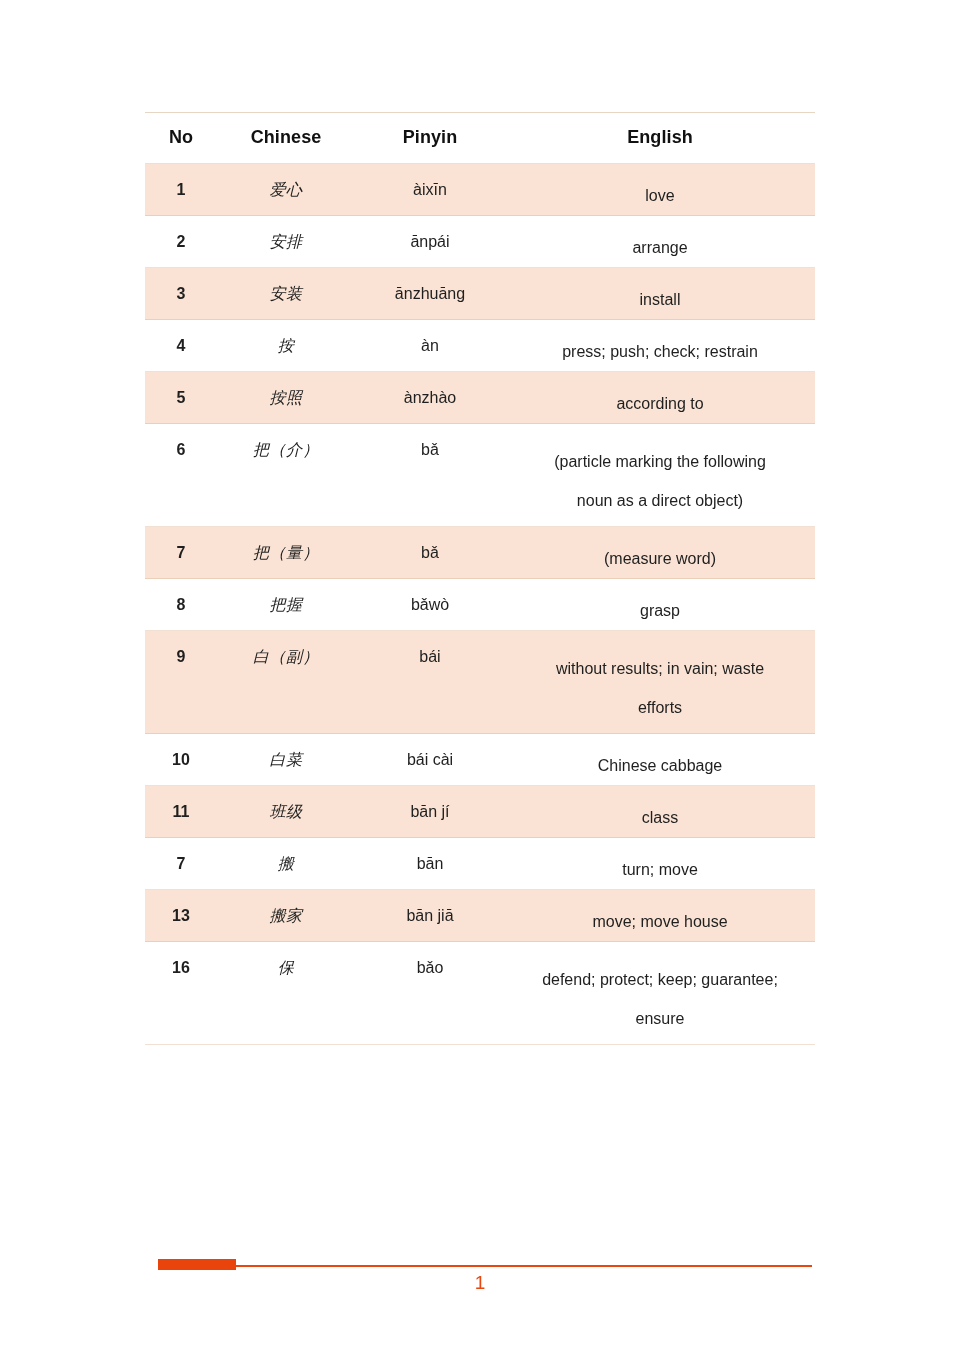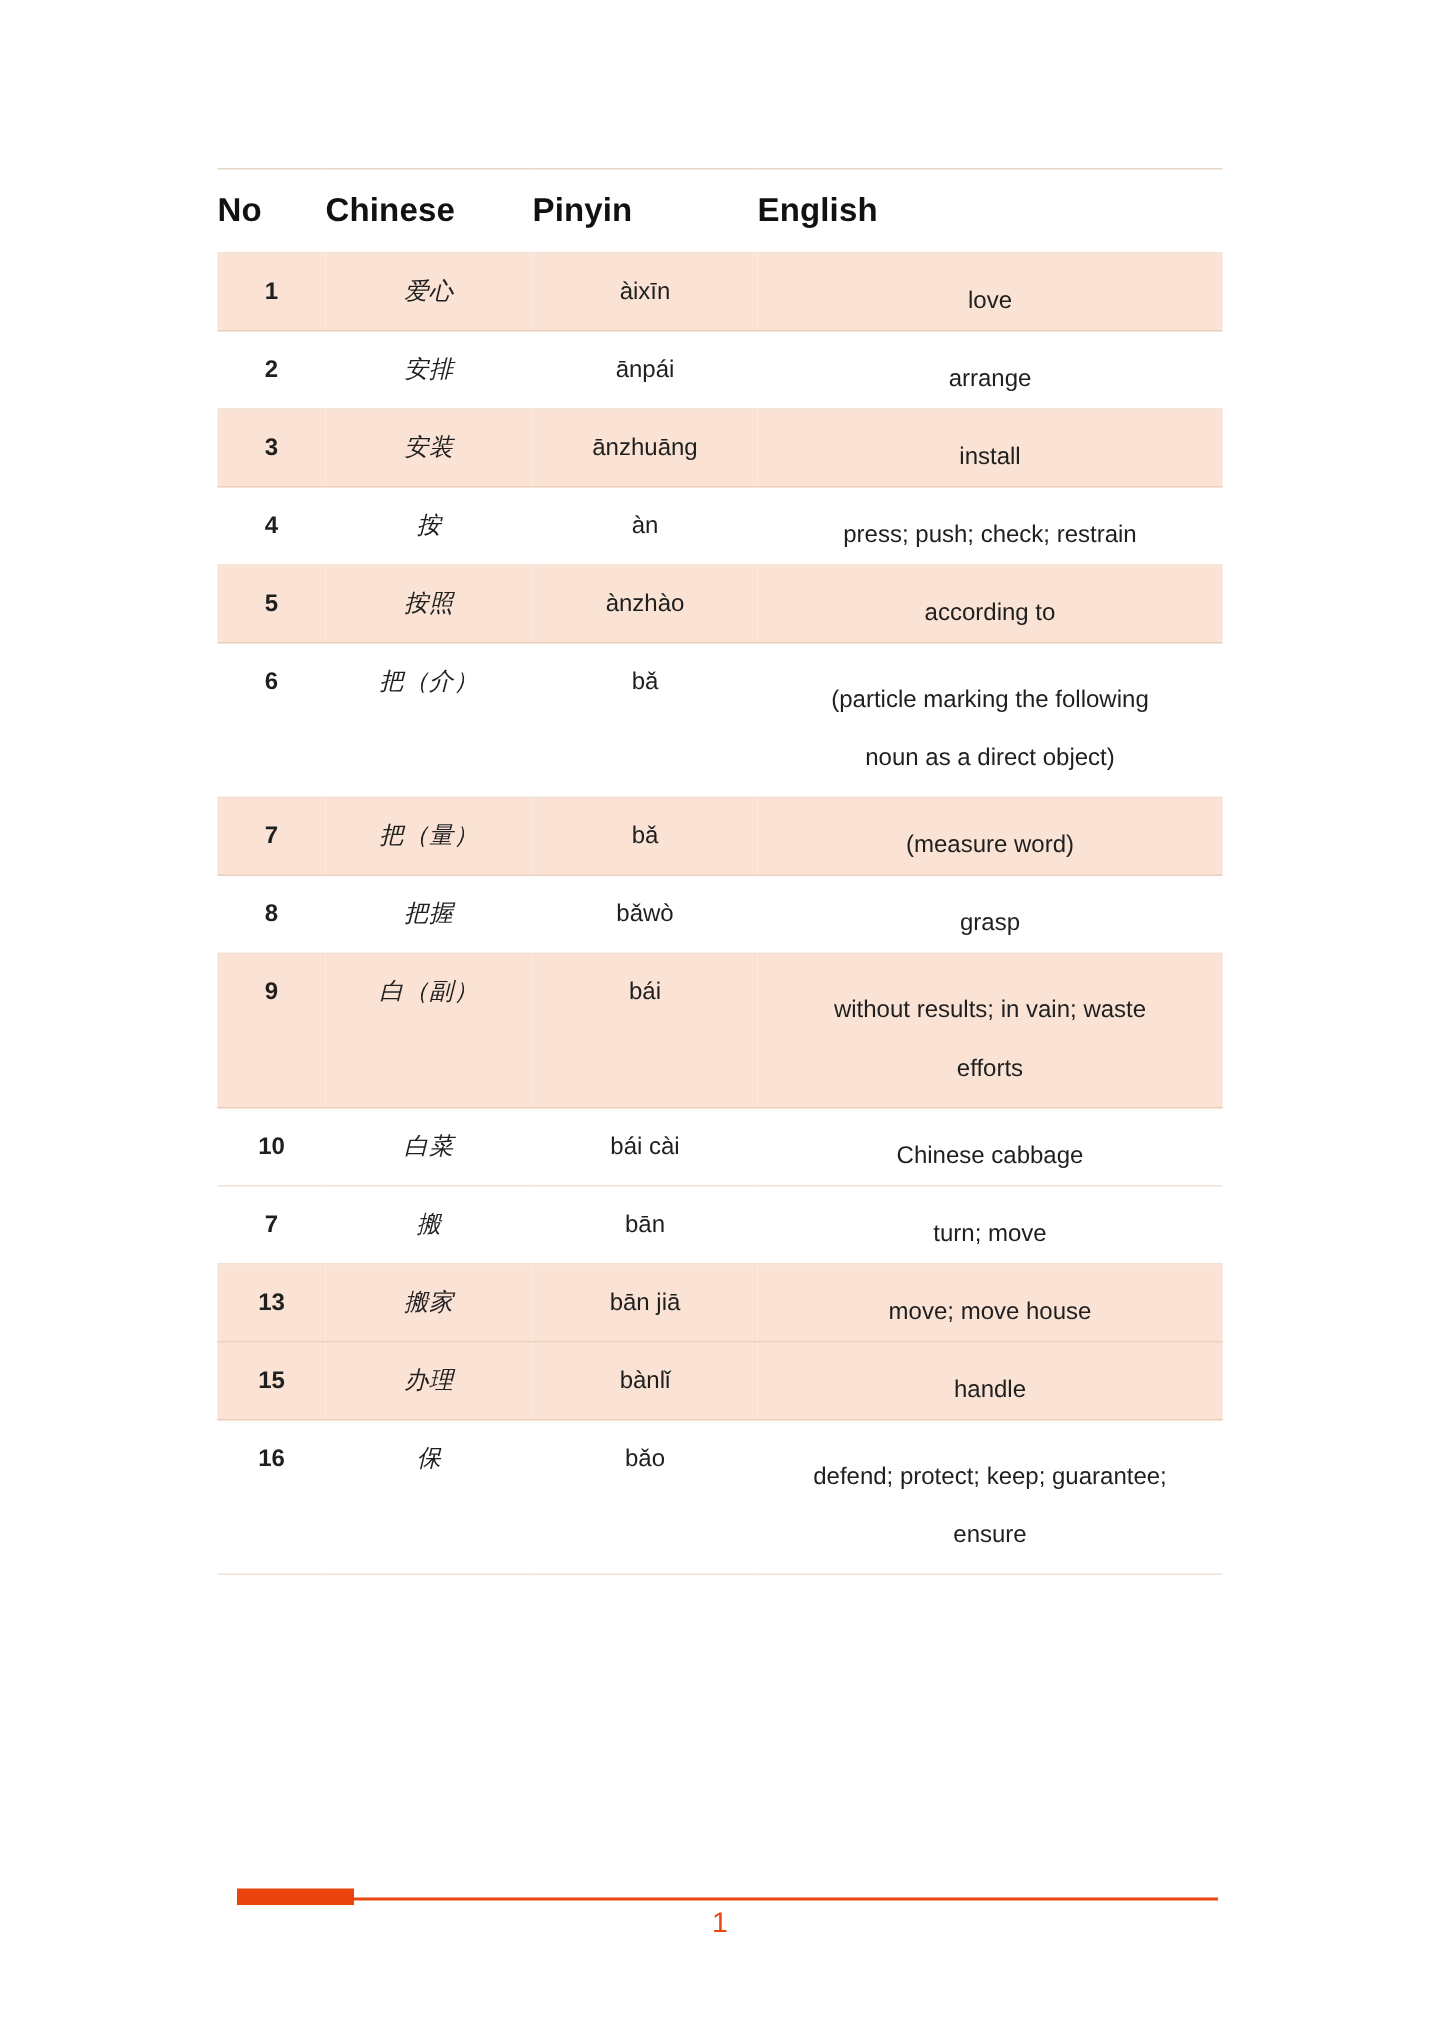--- a/index.html
+++ b/index.html
@@ -31,27 +31,27 @@
   }
 
   table.vocab {
     width: 670px;
     border-collapse: collapse;
     table-layout: fixed;
   }
 
   table.vocab thead th {
     font-weight: bold;
-    font-size: 22px;
+    font-size: 18px;
     color: #111111;
     padding: 14px 0 15px 0;
     background: #ffffff;
     border-top: 1.3px solid #e8d6c4;
     border-bottom: 1.1px solid #f0ded0;
-    text-align: left;
+    text-align: center;
     vertical-align: middle;
     letter-spacing: 0.1px;
   }
 
   
   col.c-no      { width: 72px; }
   col.c-chinese { width: 138px; }
   col.c-pinyin  { width: 150px; }
   col.c-english { width: 310px; }
 
@@ -248,42 +248,42 @@
             </td>
           </tr>
           <tr class="plain">
             <td class="cell-no">10</td>
             <td class="cell-chinese">白菜</td>
             <td class="cell-pinyin">bái cài</td>
             <td class="cell-english">
               <span class="line">Chinese cabbage</span>
             </td>
           </tr>
+          <tr class="shaded">
+            <td class="cell-no">11</td>
+            <td class="cell-chinese">班级</td>
+            <td class="cell-pinyin">bān jí</td>
+            <td class="cell-english">
+              <span class="line">class</span>
+            </td>
+          </tr>
           <tr class="plain">
             <td class="cell-no">7</td>
             <td class="cell-chinese">搬</td>
             <td class="cell-pinyin">bān</td>
             <td class="cell-english">
               <span class="line">turn; move</span>
             </td>
           </tr>
           <tr class="shaded">
             <td class="cell-no">13</td>
             <td class="cell-chinese">搬家</td>
             <td class="cell-pinyin">bān jiā</td>
             <td class="cell-english">
               <span class="line">move; move house</span>
-            </td>
-          </tr>
-          <tr class="shaded">
-            <td class="cell-no">15</td>
-            <td class="cell-chinese">办理</td>
-            <td class="cell-pinyin">bànlǐ</td>
-            <td class="cell-english">
-              <span class="line">handle</span>
             </td>
           </tr>
           <tr class="plain two-line">
             <td class="cell-no">16</td>
             <td class="cell-chinese">保</td>
             <td class="cell-pinyin">bǎo</td>
             <td class="cell-english">
               <span class="line">defend; protect; keep; guarantee;</span>
               <span class="line">ensure</span>
             </td>

